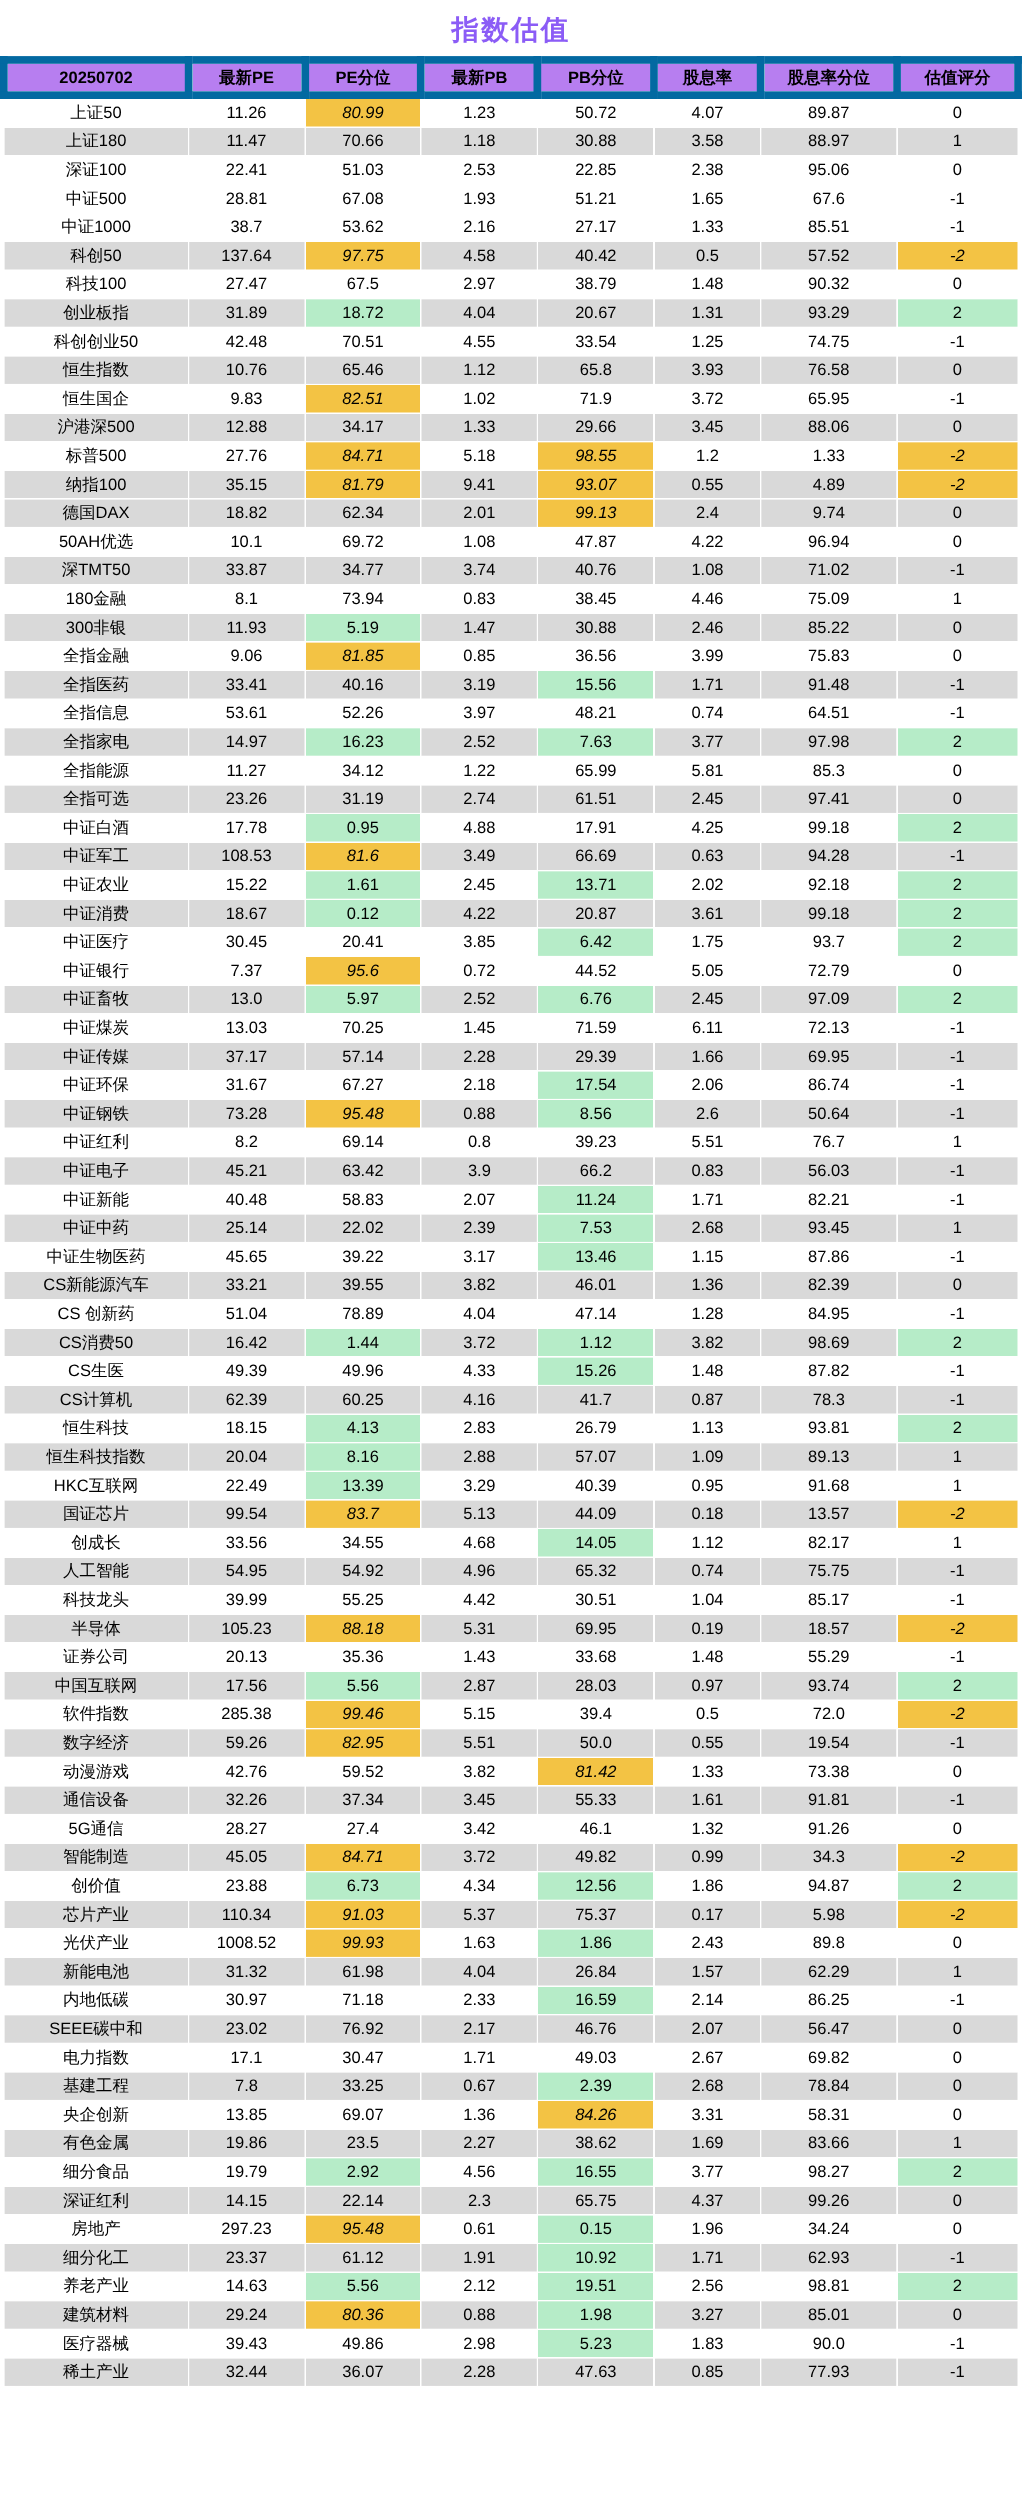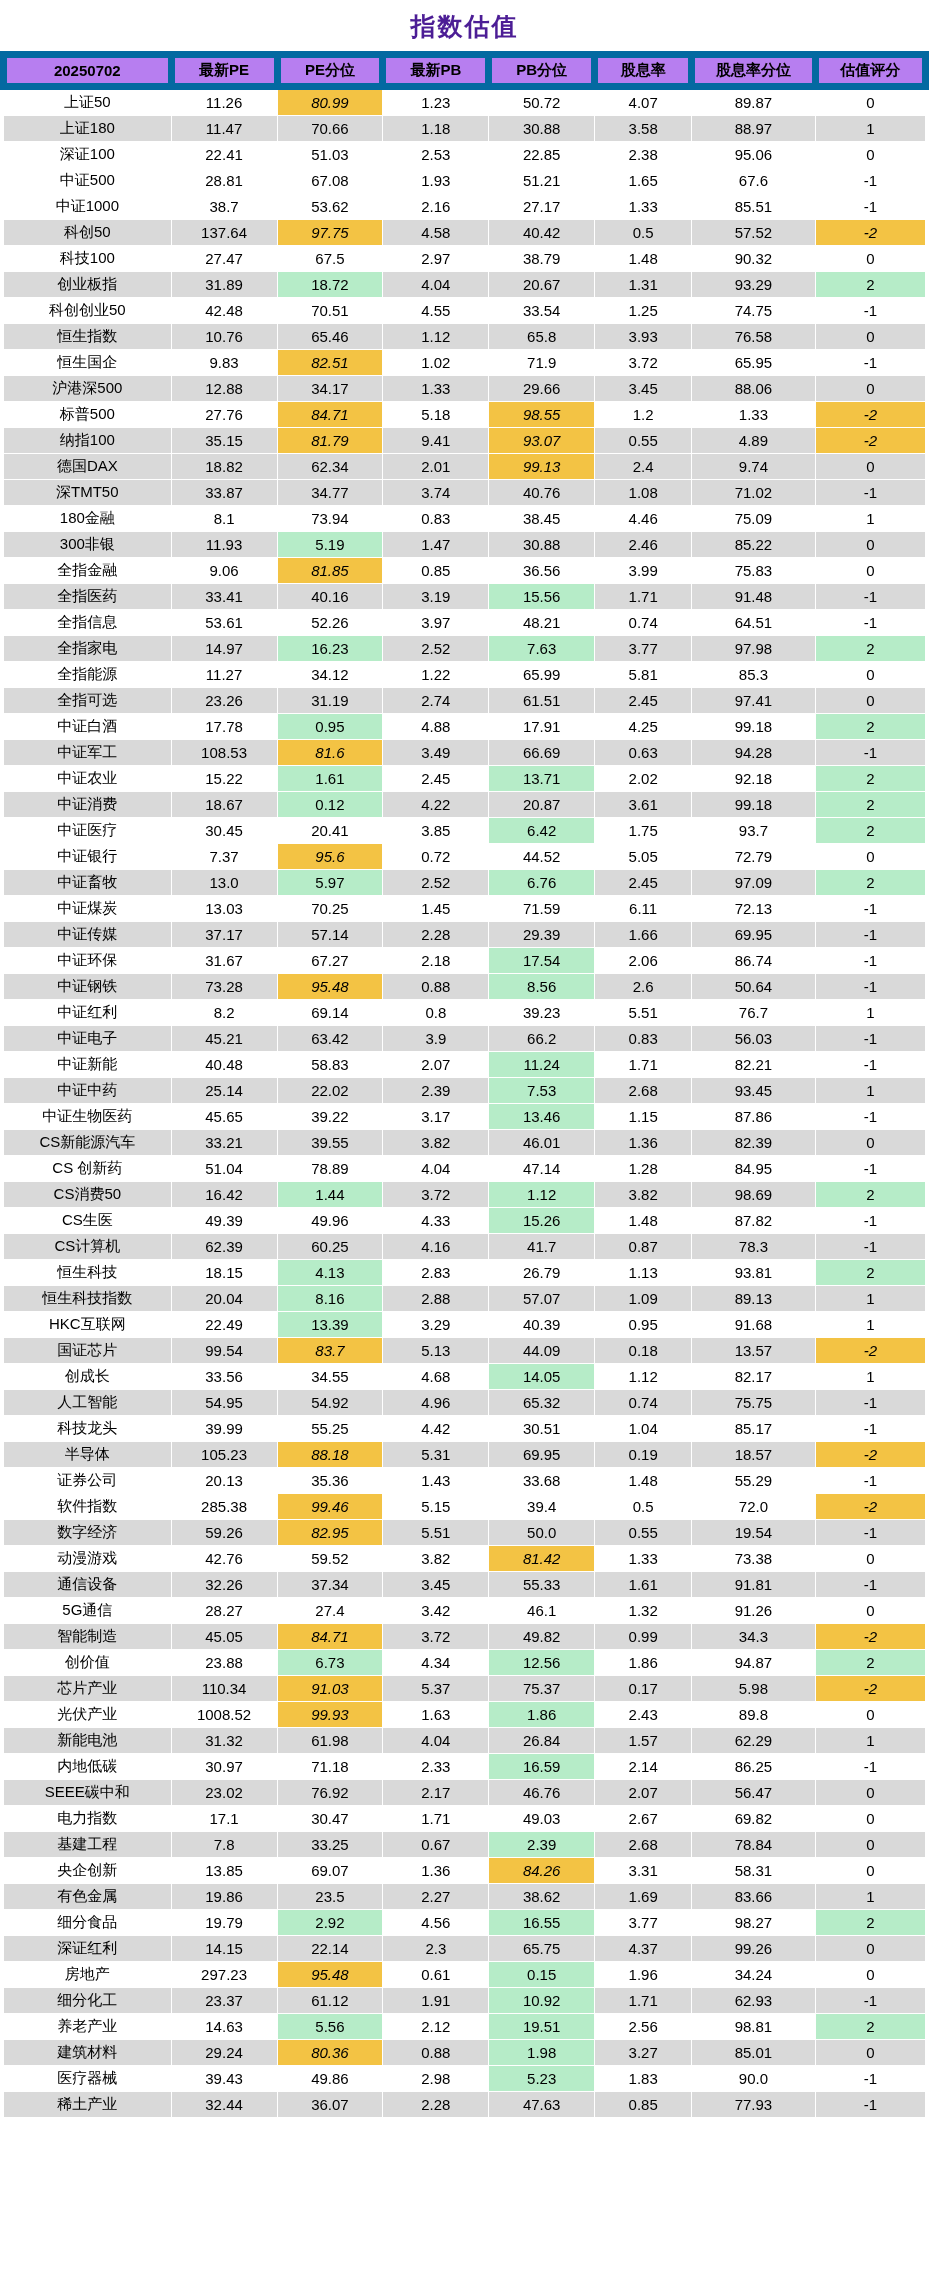--- a/index.html
+++ b/index.html
@@ -6,21 +6,21 @@
     margin: 0;
     padding: 0;
     background: #ffffff;
   }
   body {
     width: 929px;
     font-family: "Liberation Sans", sans-serif;
   }
   #page-title {
     text-align: center;
-    color: #4c1d95;
+    color: #8b5cf6;
     font-size: 25px;
     font-weight: bold;
     letter-spacing: 2px;
     padding: 10px 0 8px 0;
   }
   table {
     border-collapse: collapse;
     width: 929px;
     table-layout: fixed;
   }
@@ -233,20 +233,30 @@
       <tr class="even">
         <td class="name">德国DAX</td>
         <td>18.82</td>
         <td>62.34</td>
         <td>2.01</td>
         <td class="hl-orange">99.13</td>
         <td>2.4</td>
         <td>9.74</td>
         <td>0</td>
       </tr>
+      <tr class="odd">
+        <td class="name">50AH优选</td>
+        <td>10.1</td>
+        <td>69.72</td>
+        <td>1.08</td>
+        <td>47.87</td>
+        <td>4.22</td>
+        <td>96.94</td>
+        <td>0</td>
+      </tr>
       <tr class="even">
         <td class="name">深TMT50</td>
         <td>33.87</td>
         <td>34.77</td>
         <td>3.74</td>
         <td>40.76</td>
         <td>1.08</td>
         <td>71.02</td>
         <td>-1</td>
       </tr>
@@ -623,20 +633,30 @@
       <tr class="odd">
         <td class="name">证券公司</td>
         <td>20.13</td>
         <td>35.36</td>
         <td>1.43</td>
         <td>33.68</td>
         <td>1.48</td>
         <td>55.29</td>
         <td>-1</td>
       </tr>
+      <tr class="even">
+        <td class="name">中国互联网</td>
+        <td>17.56</td>
+        <td class="hl-green">5.56</td>
+        <td>2.87</td>
+        <td>28.03</td>
+        <td>0.97</td>
+        <td>93.74</td>
+        <td class="hl-green">2</td>
+      </tr>
       <tr class="odd">
         <td class="name">软件指数</td>
         <td>285.38</td>
         <td class="hl-orange">99.46</td>
         <td>5.15</td>
         <td>39.4</td>
         <td>0.5</td>
         <td>72.0</td>
         <td class="hl-orange">-2</td>
       </tr>

